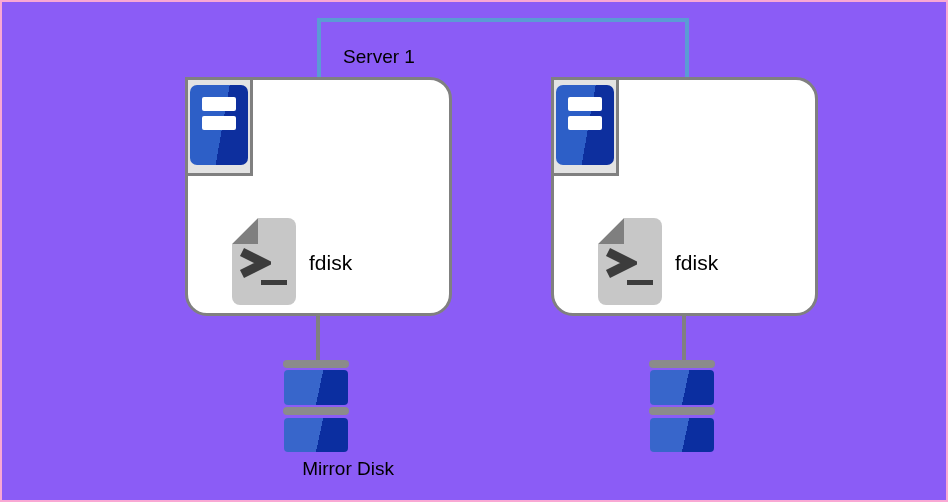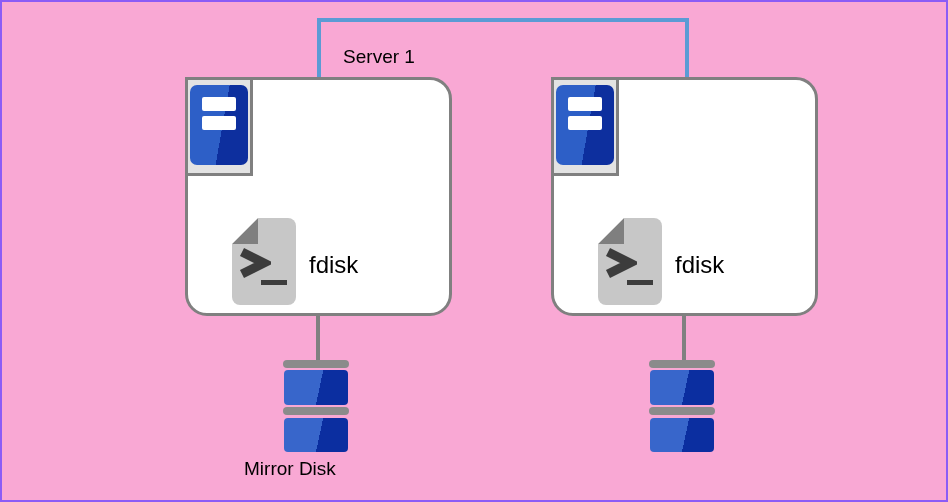--- a/index.html
+++ b/index.html
@@ -3,22 +3,22 @@
 <meta charset="utf-8">
 <style>
   html,body { margin:0; padding:0; background:#ffffff; }
   body { font-family: "Liberation Sans", sans-serif; }
 
   .canvas {
     position: relative;
     width: 948px;
     height: 502px;
     box-sizing: border-box;
-    border: 2px solid #8b5cf6;
-    background: #f9a8d4;
+    border: 2px solid #f9a8d4;
+    background: #8b5cf6;
     overflow: hidden;
   }
 
   
   .net-link {
     position: absolute;
     left: 315px; top: 16px;
     width: 372px; height: 60px;
     box-sizing: border-box;
     border: 4px solid #5b9bd5;
@@ -90,21 +90,21 @@
   .prompt-underscore {
     position: absolute;
     left: 29px; top: 62px;
     width: 26px; height: 5px;
     background: #3c3c3c;
   }
 
   .tool-label {
     position: absolute;
     left: 307px; top: 249px;
-    font-size: 24px; color: #000000;
+    font-size: 21px; color: #000000;
     white-space: nowrap;
   }
 
   .disk-link {
     position: absolute;
     left: 314px; top: 313px;
     width: 4px; height: 46px;
     background: #808080;
   }
 
@@ -121,21 +121,21 @@
     left: 1px; width: 64px; height: 35px;
     border-radius: 4px;
     background: linear-gradient(102deg, #3866cb 0 55%, #0b2ea0 55%);
   }
   .disk-body--1 { top: 10px; }
   .disk-body--2 { top: 58px; height: 34px; }
 
   .disk-label {
     position: absolute;
     left: 242px; top: 456px; width: 150px;
-    text-align: left;
+    text-align: right;
     font-size: 19px; color: #000000;
     white-space: nowrap;
   }
 </style>
 </head>
 <body>
 
 <div class="canvas">
 
   <div class="net-link"></div>

